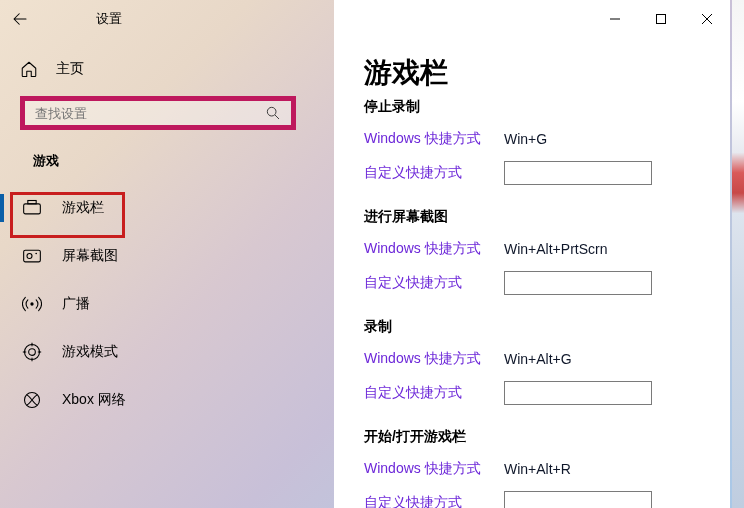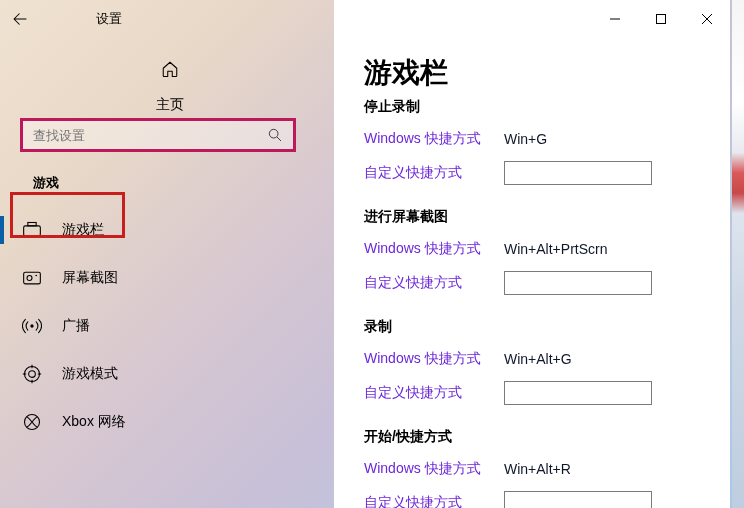--- a/index.html
+++ b/index.html
@@ -17,23 +17,23 @@
     display: flex; align-items: center; z-index: 10; gap: 48px;
   }
   .back { width: 40px; height: 38px; display:flex; align-items:center; justify-content:center; font-size:18px; cursor:pointer; }
   .app-title { font-size: 13px; margin-left: 8px; }
   .win-controls { position:absolute; right:14px; top:0; height:38px; display:flex; }
   .win-btn { width:46px; display:flex; align-items:center; justify-content:center; cursor:pointer; }
   .sidebar {
     position:absolute; left:0; top:38px; width:320px; bottom:0; z-index:5;
     padding: 18px 0 0 0;
   }
-  .home-row { display:flex; align-items:center; gap:18px; padding: 4px 0 4px 20px; font-size:14px; cursor:pointer;flex-direction:column;}
+  .home-row { display:flex; align-items:center; gap:18px; padding: 4px 0 18px 20px; font-size:14px; cursor:pointer;}
   .search {
-    margin: 0 24px 22px 20px; height:34px; border:3px solid #be185d; background:rgba(255,255,255,0.35);
+    margin: 0 24px 22px 20px; height:34px; border:5px solid #be185d; background:rgba(255,255,255,0.35);
     display:flex; align-items:center; justify-content:space-between; padding:12px 10px;
   }
   .search input { background:transparent; border:none; outline:none; font-size:13px; width:220px; color:#333;}
   .cat-title { font-size:13px; font-weight:600; padding:0 0 14px 33px; }
   .nav-item { display:flex; align-items:center; gap:20px; padding: 14px 0 14px 22px; font-size:14px; cursor:pointer; position:relative;}
   .nav-item.active::before { content:""; position:absolute; left:0; top:10px; bottom:10px; width:4px; background:#0a5fa8; }
   .highlight-box { position:absolute; left:10px; top:192px; width:115px; height:46px; border:3px solid #c81e1e; z-index:20; pointer-events:none;}
   .content {
     position:absolute; left:334px; top:0; right:14px; bottom:0; background:#fff; z-index:4;
     padding: 54px 0 0 30px; overflow:hidden;
@@ -165,21 +165,21 @@
   <div class="section-h">录制</div>
   <div class="row">
     <div class="label">Windows 快捷方式</div>
     <div class="value">Win+Alt+G</div>
   </div>
   <div class="row">
     <div class="label">自定义快捷方式</div>
     <div class="inputbox"></div>
   </div>
 
-  <div class="section-h">开始/快捷方式</div>
+  <div class="section-h">开始/打开游戏栏</div>
   <div class="row">
     <div class="label">Windows 快捷方式</div>
     <div class="value">Win+Alt+R</div>
   </div>
   <div class="row">
     <div class="label">自定义快捷方式</div>
     <div class="inputbox"></div>
   </div>
 
 </div>

